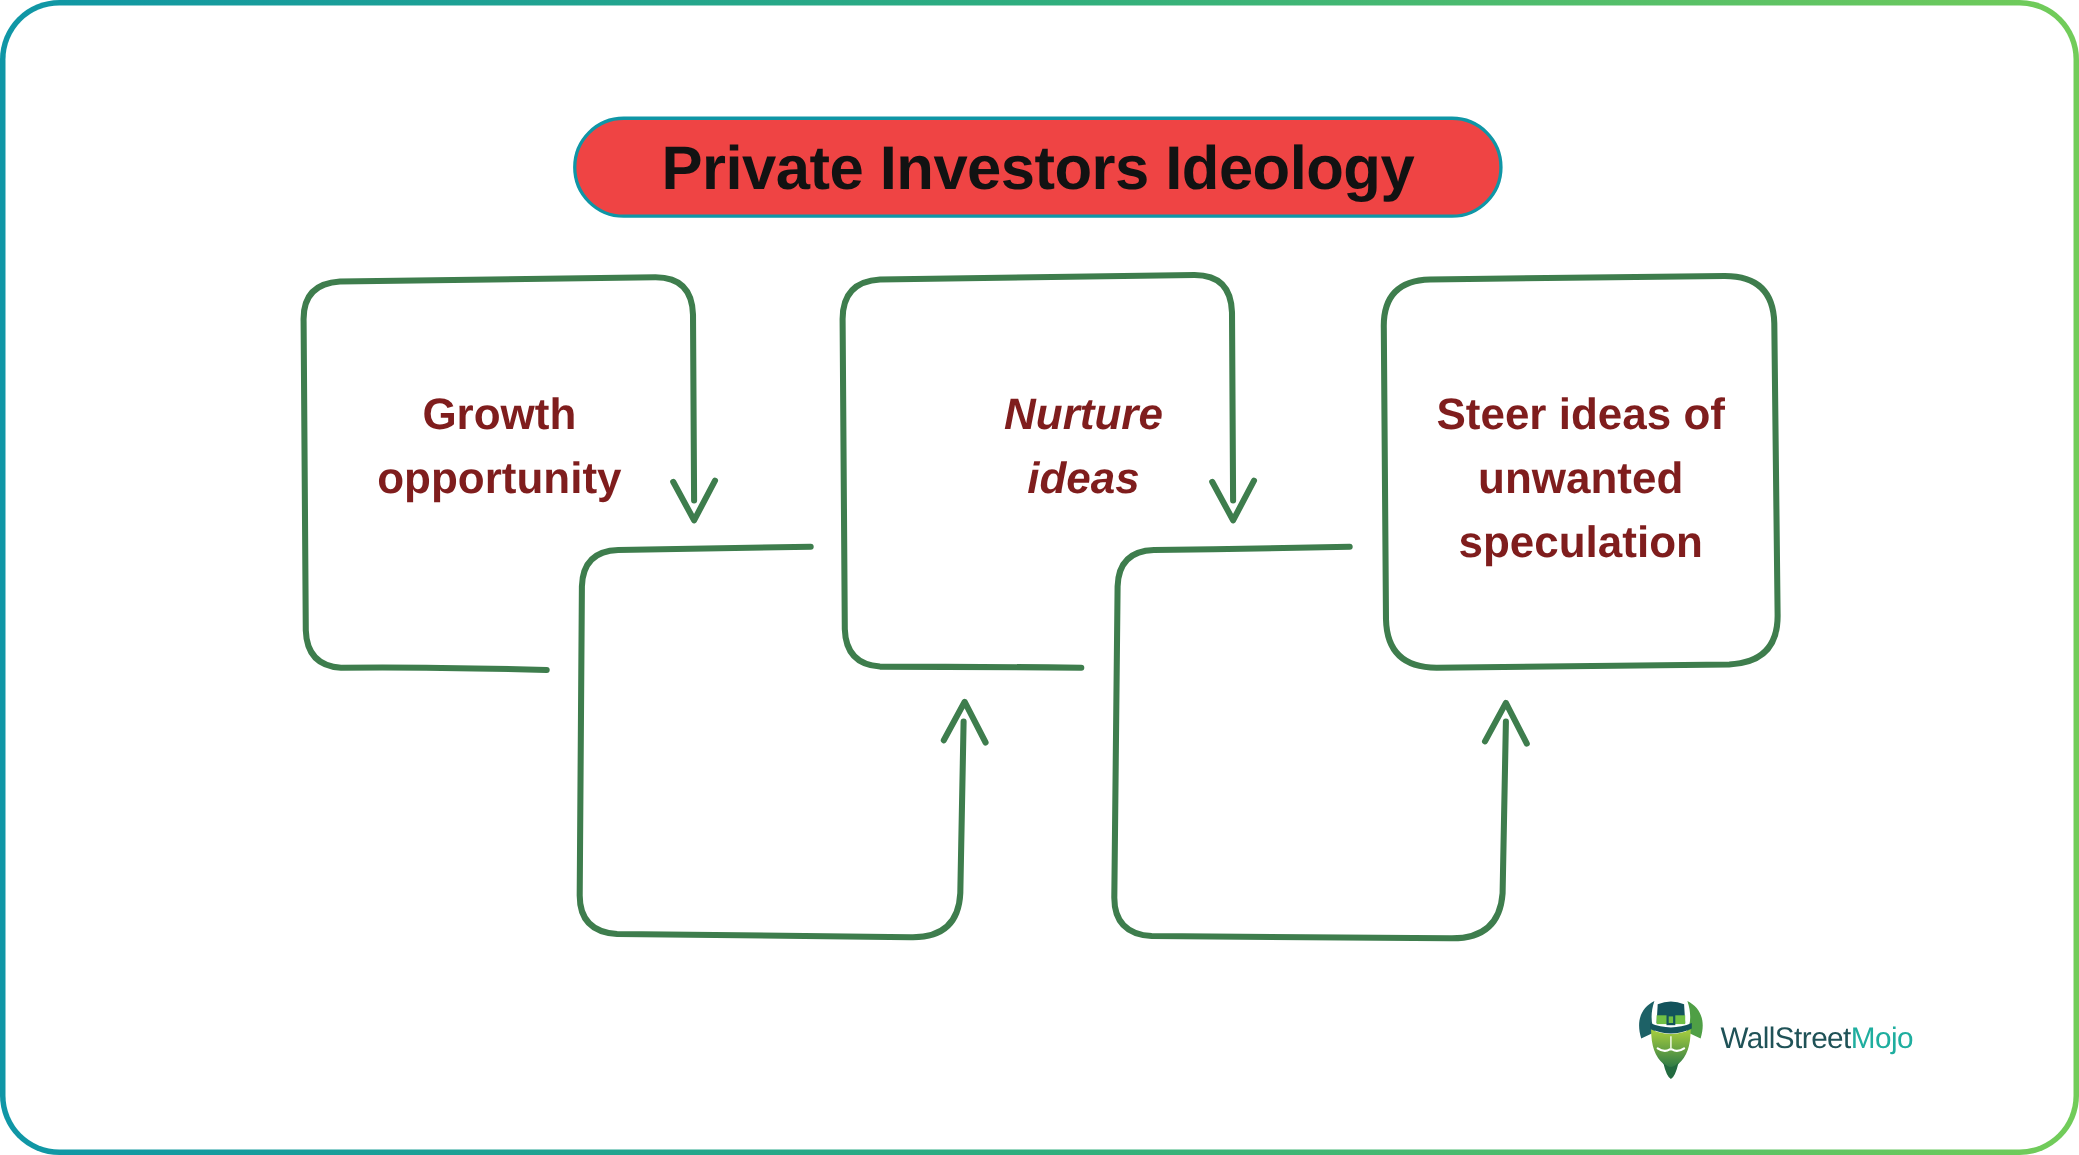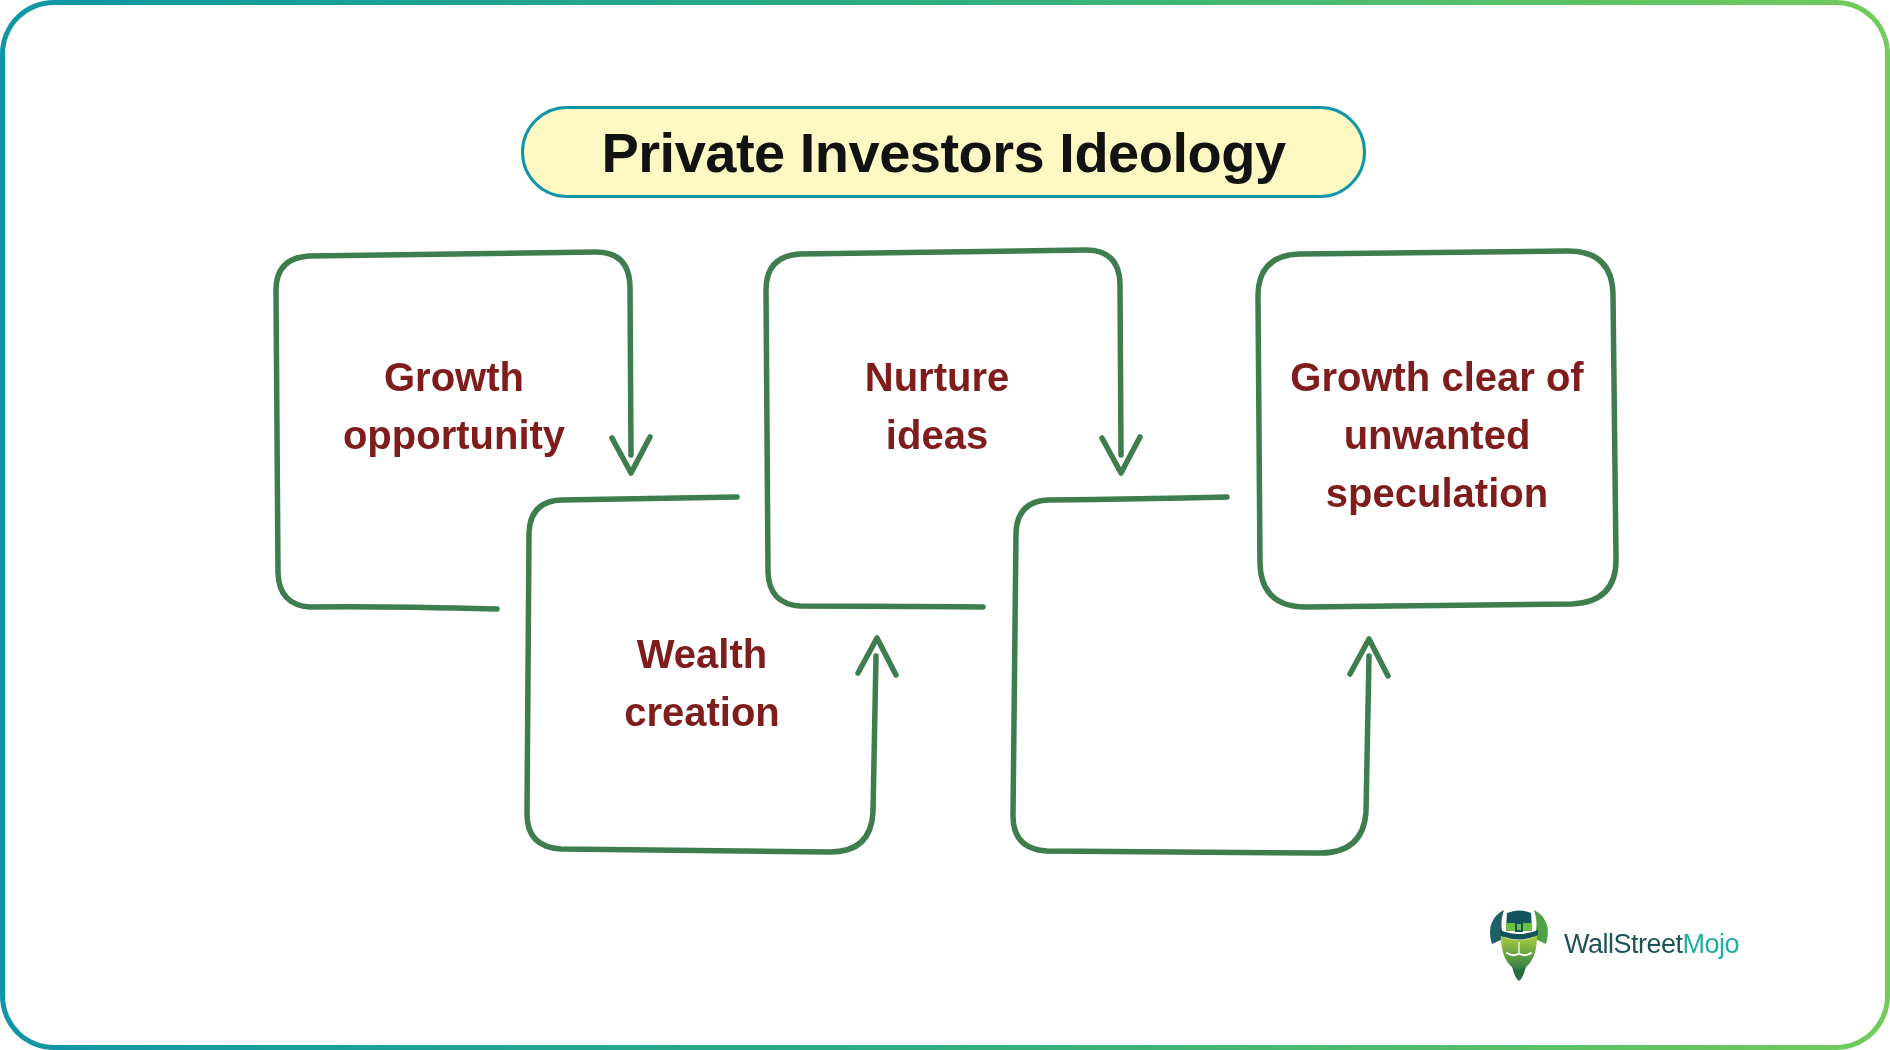--- a/index.html
+++ b/index.html
@@ -46,21 +46,21 @@
   
   .title-pill {
     position: absolute;
     left: 521px;
     top: 106px;
     width: 845px;
     height: 92px;
     box-sizing: border-box;
     border: 3px solid #0f96a6;
     border-radius: 47px;
-    background: #fef9c3;
+    background: #ef4444;
     display: flex;
     align-items: center;
     justify-content: center;
   }
   .title-pill span {
     font-size: 56px;
     font-weight: 700;
     letter-spacing: -0.5px;
     color: #121212;
     white-space: nowrap;
@@ -119,25 +119,23 @@
 
     <path d="M 1300 254 L 1568 251 Q 1612 251 1613 294 L 1616 558 Q 1617 602 1572 604 L 1306 607 Q 1261 607 1260 563 L 1258 298 Q 1257 255 1300 254 Z"></path>
   </svg>
 
   <div class="title-pill">
     <span>Private Investors Ideology</span>
   </div>
 
   <div class="label" style="left:272px; top:348px; width:364px;">Growth
 opportunity</div>
-  <div class="label" style="left:527px; top:625px; width:350px;">Wealth
-creation</div>
-  <div class="label" style="left:761px; top:348px; width:352px;">Nurture
+  <div class="label" style="left:809px; top:348px; width:352px;font-style:italic;">Nurture
 ideas</div>
-  <div class="label" style="left:1277px; top:348px; width:320px;">Growth clear of
+  <div class="label" style="left:1277px; top:348px; width:320px;">Steer ideas of
 unwanted
 speculation</div>
 
   <div class="logo">
     <svg width="66" height="80" viewBox="0 0 66 80">
       <defs>
         <linearGradient id="faceGrad" x1="0" y1="0" x2="0" y2="1">
           <stop offset="0" stop-color="#a8cf3f"></stop>
           <stop offset="1" stop-color="#2e7a46"></stop>
         </linearGradient>

